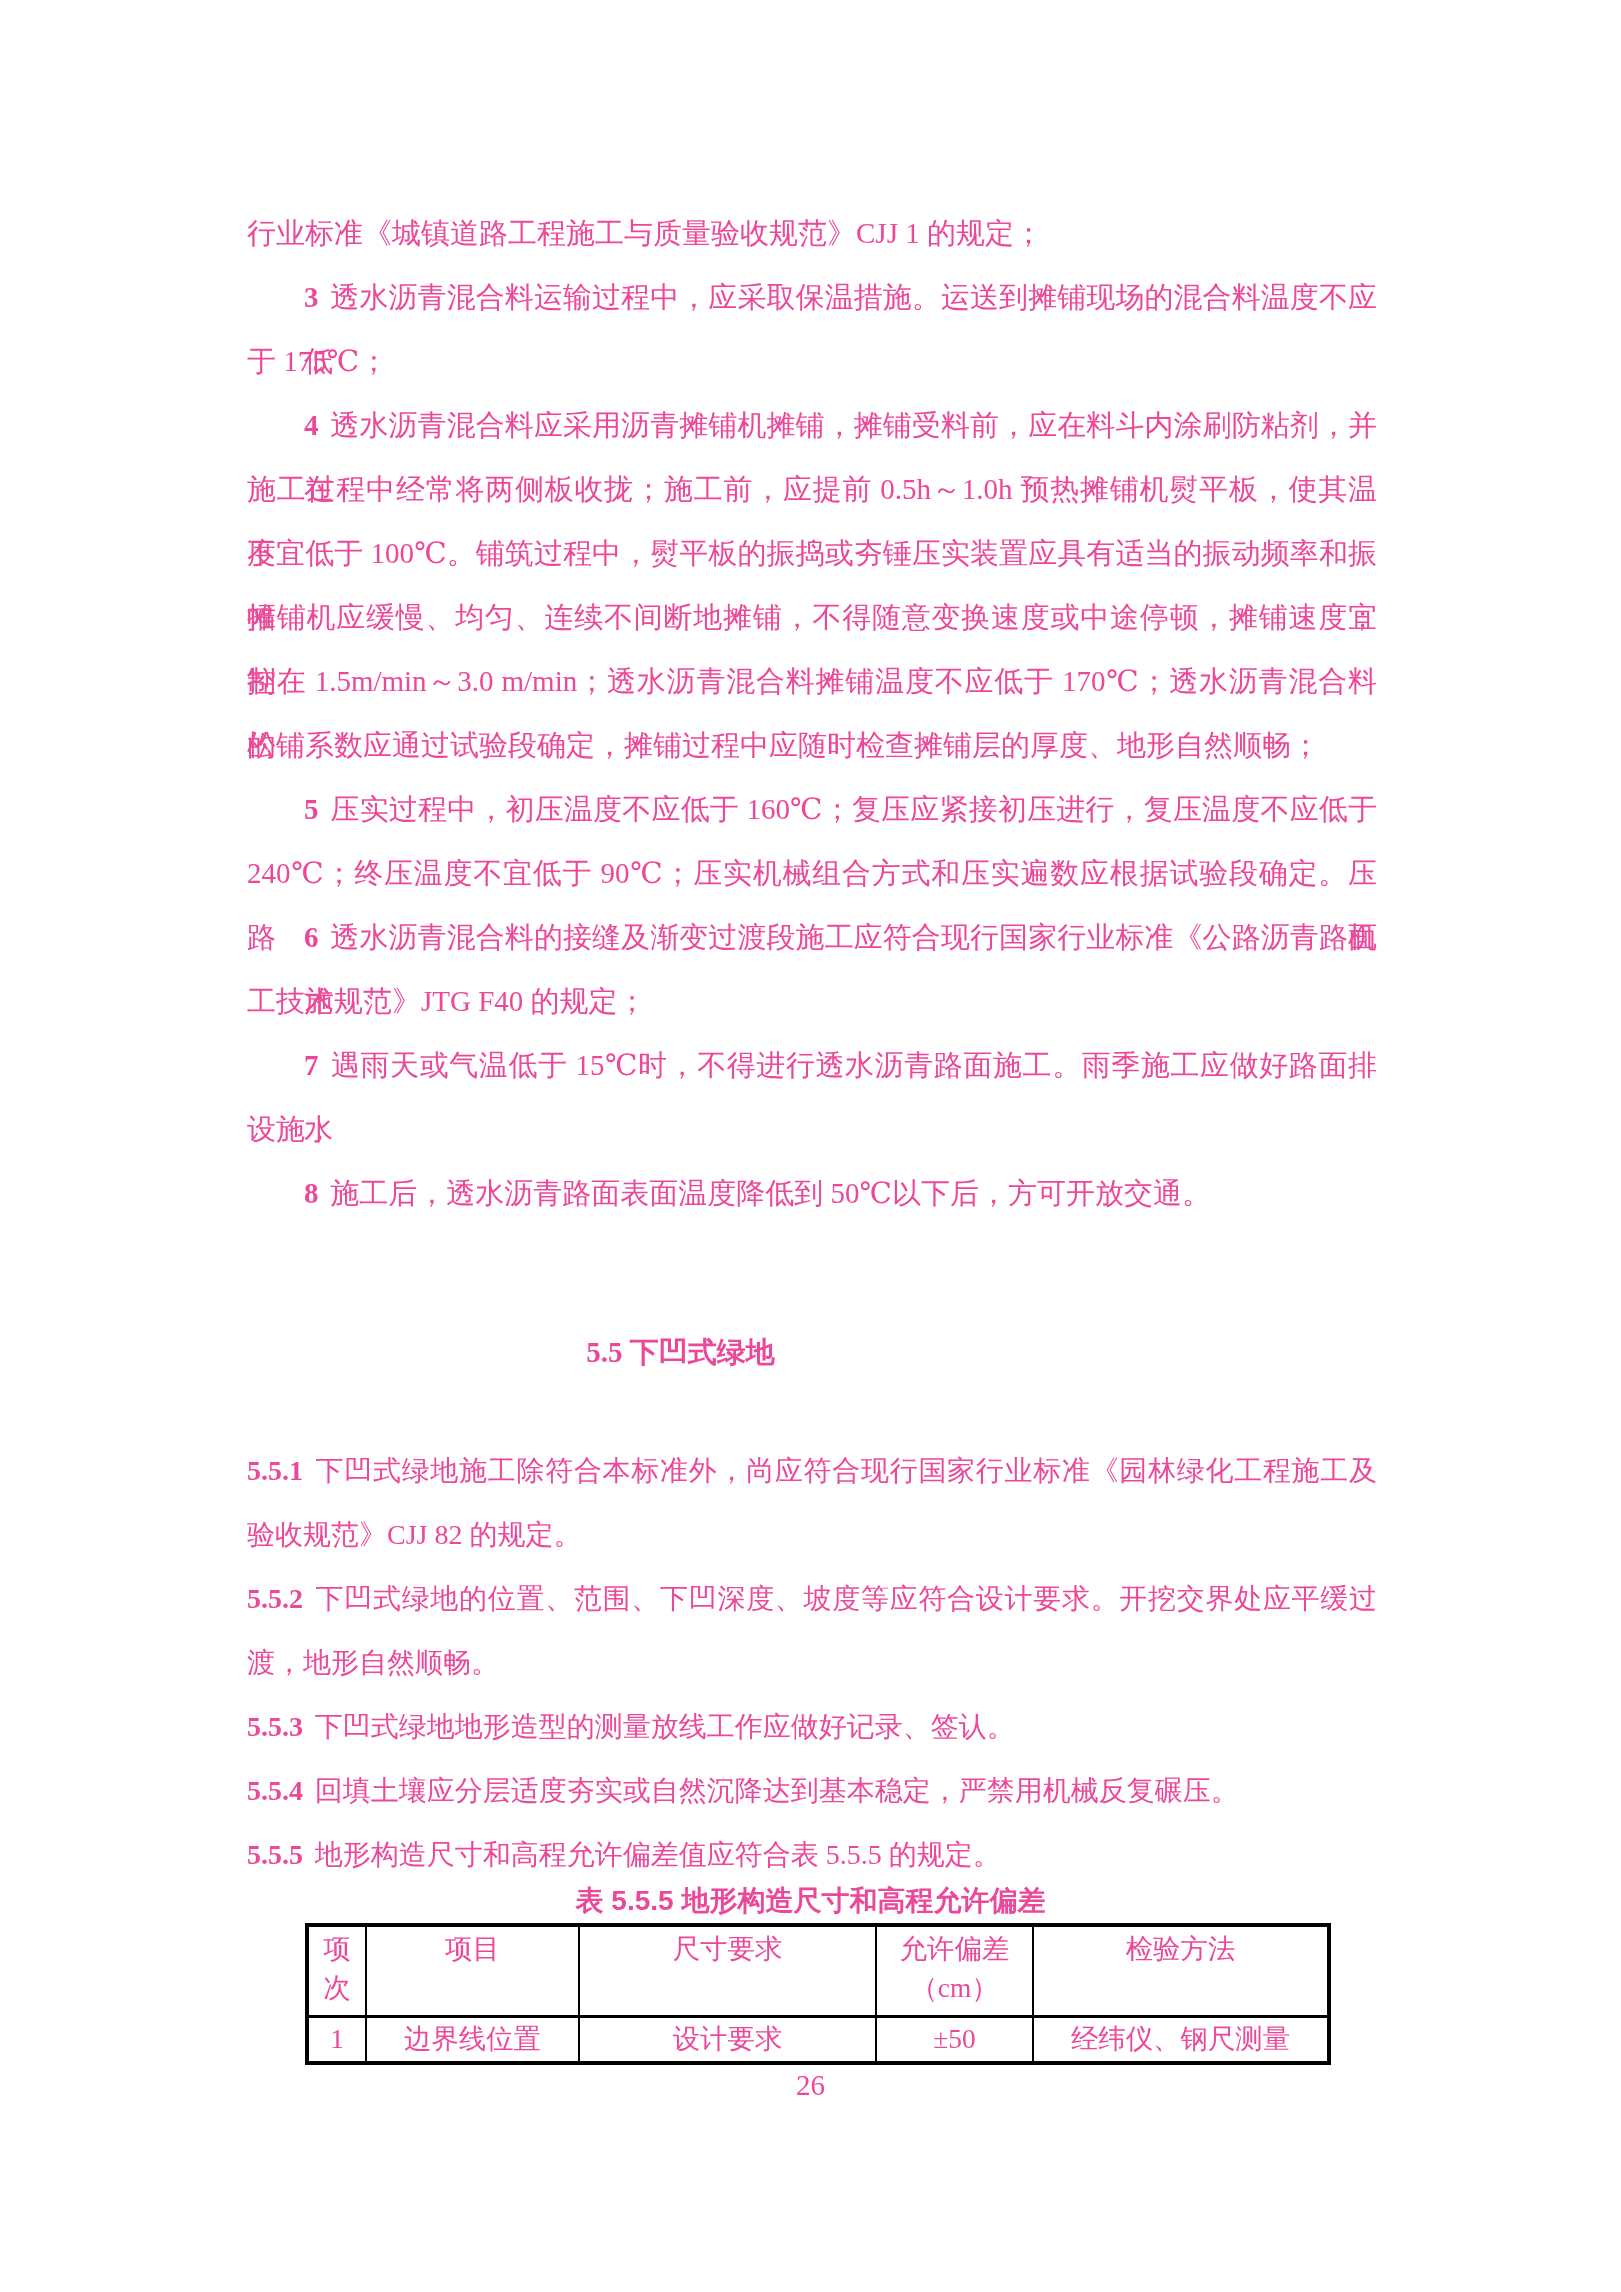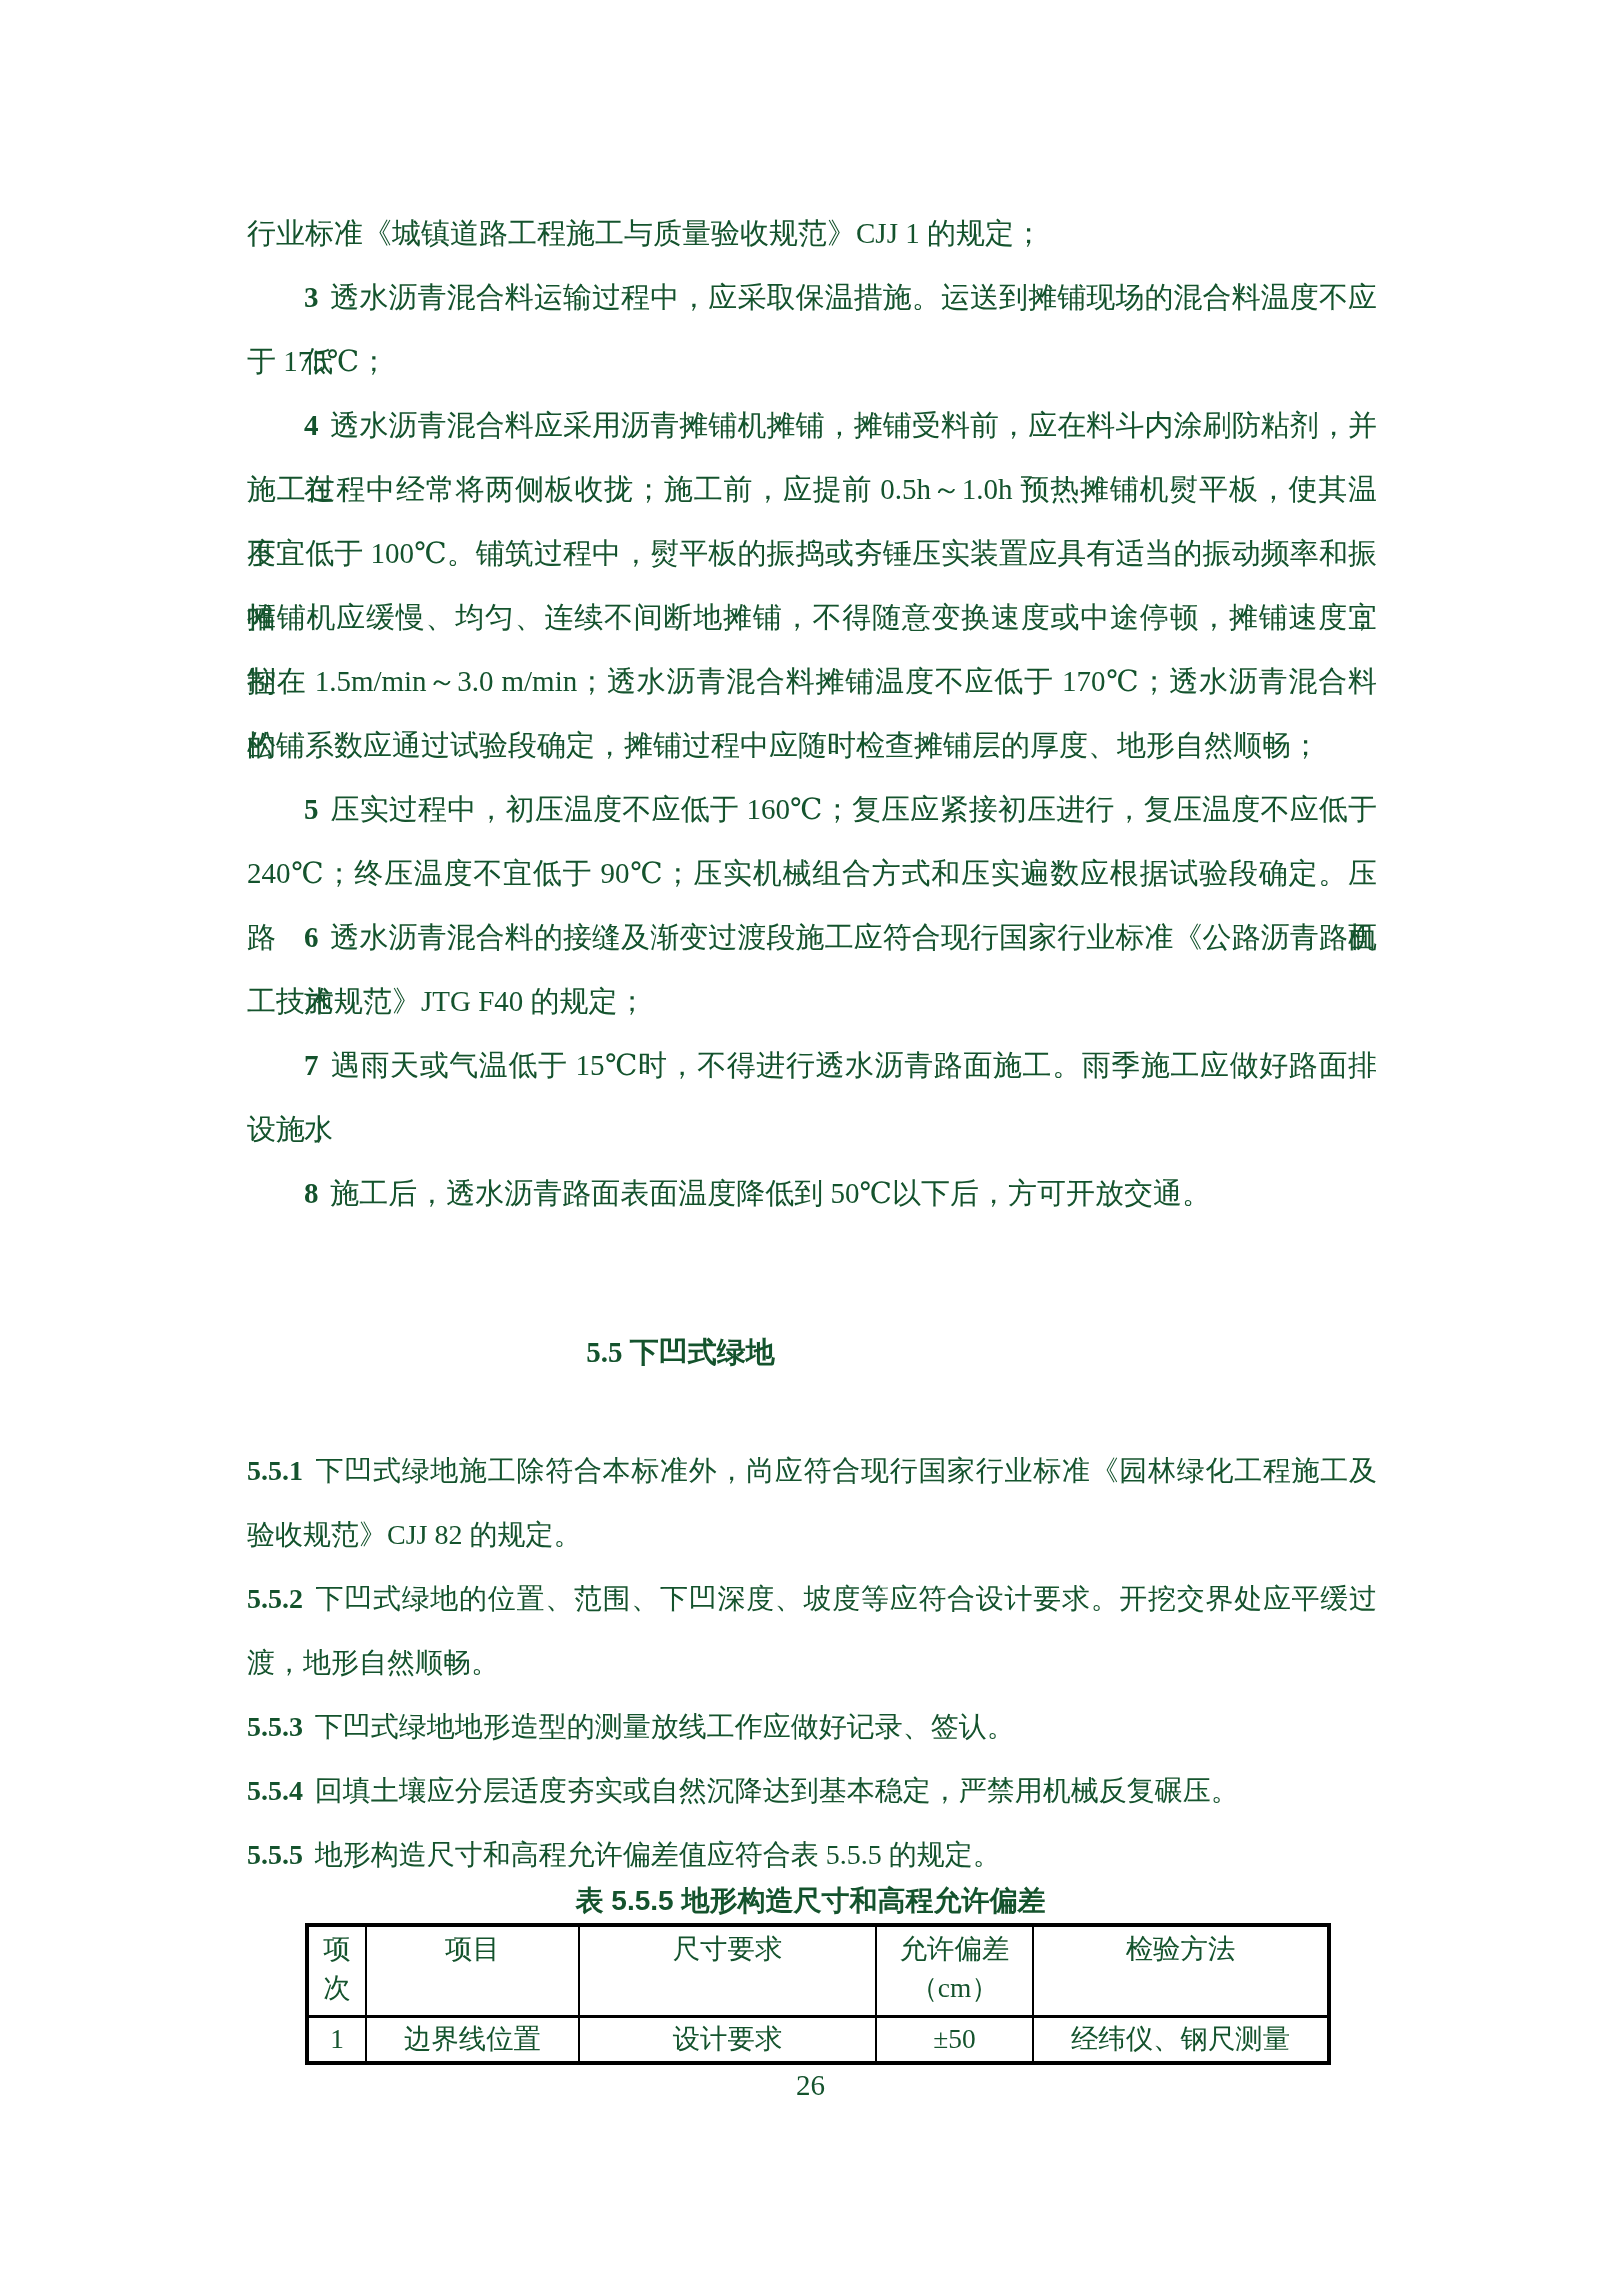--- a/index.html
+++ b/index.html
@@ -2,21 +2,21 @@
 <html><head>
 <meta charset="utf-8">
 <style>
   html, body { margin: 0; padding: 0; background: #888; }
   .page {
     position: relative;
     width: 1621px;
     height: 2293px;
     background: #ffffff;
     font-family: "Liberation Serif", "DejaVu Serif", serif;
-    color: #14532d;
+    color: #ec4899;
     overflow: hidden;
   }
   .body-lines {
     position: absolute;
     left: 247px;
     top: 201px;
     width: 1130px;
     font-size: 29px;
   }
   .clause-lines {

